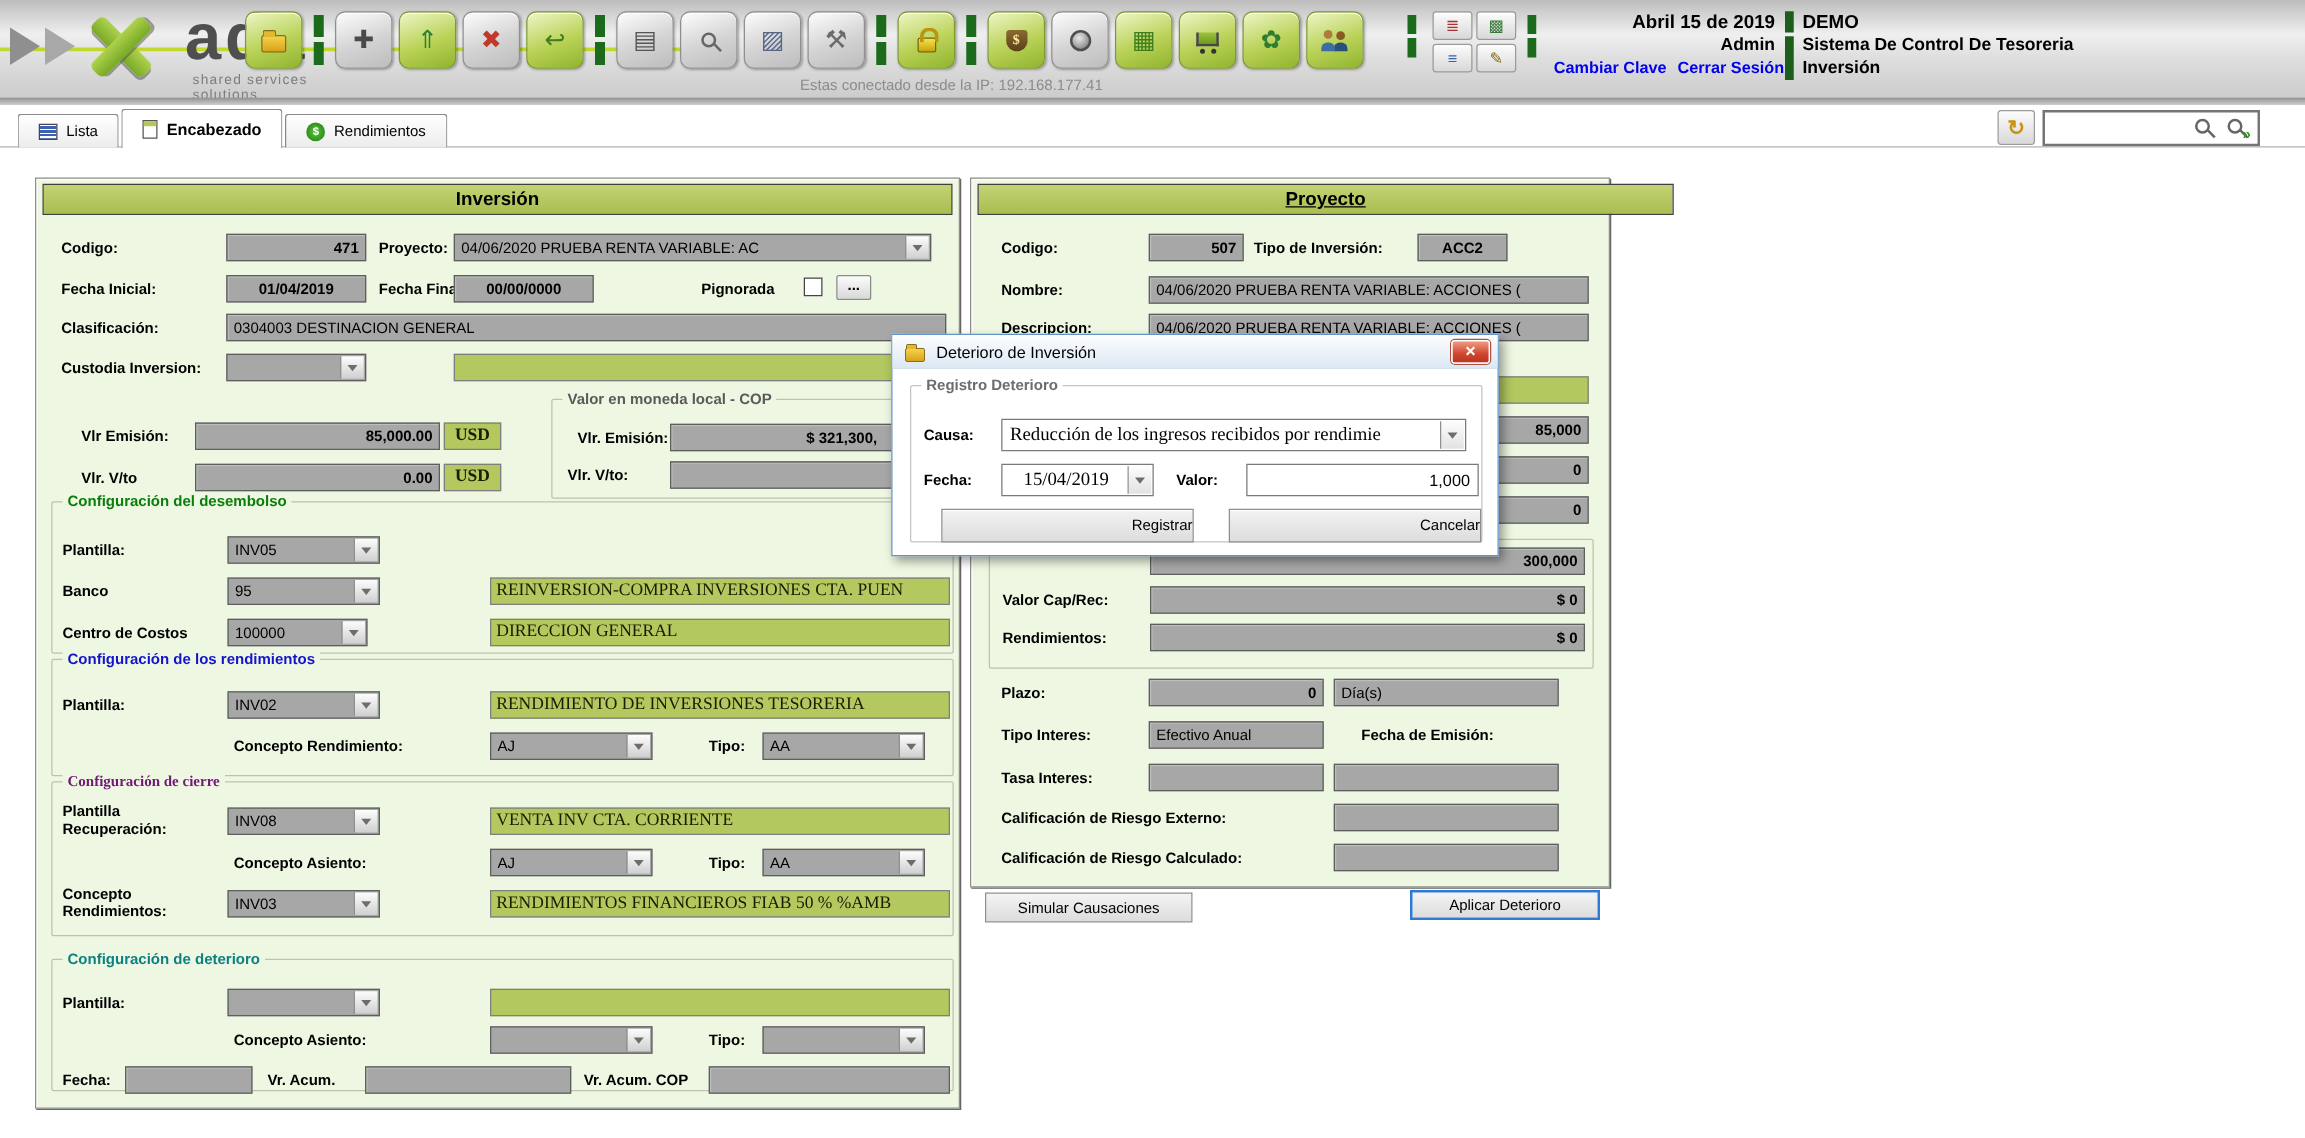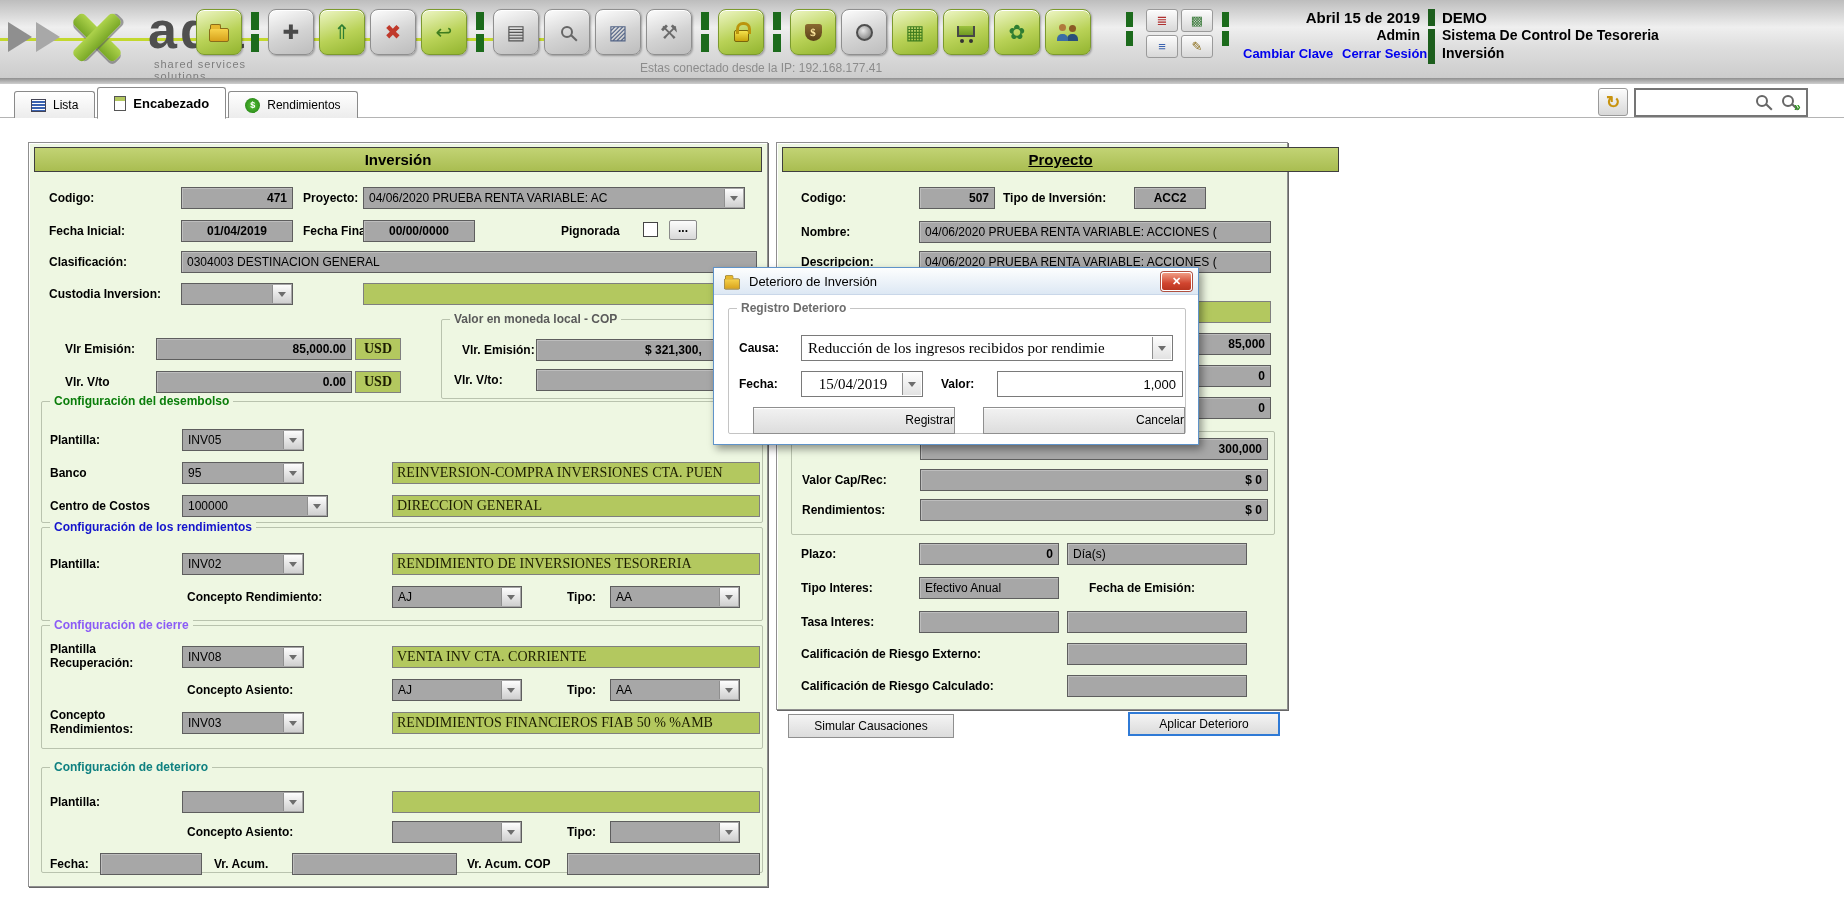--- a/index.html
+++ b/index.html
@@ -91,21 +91,21 @@
   .combo { position:absolute; height:22px; background:#a7a7a7; border:1px solid #5e5e5e; }
   .combo .cval { position:absolute; left:5px; right:22px; top:0; line-height:20px; font-size:12px; color:#000; overflow:hidden; white-space:nowrap; }
   .dd { position:absolute; right:1px; top:1px; bottom:1px; width:19px; background:linear-gradient(#fdfdfd,#cfcfcf); border-left:1px solid #8f8f8f;
     display:flex; align-items:center; justify-content:center; cursor:pointer; }
   .dd::after { content:""; width:0; height:0; border:4px solid transparent; border-top:5px solid #6d6d6d; margin-top:5px; }
   .dd-float { position:absolute; width:22px; height:20px; background:linear-gradient(#fdfdfd,#cfcfcf); border:1px solid #8f8f8f;
     display:flex; align-items:center; justify-content:center; cursor:pointer; }
   .dd-float::after { content:""; width:0; height:0; border:4px solid transparent; border-top:5px solid #6d6d6d; margin-top:5px; }
   .grp { position:absolute; border:1px solid #b9c3ae; border-radius:2px; }
   .grp-title { position:absolute; top:-8px; left:8px; padding:0 4px; background:#eef7e2; font-size:12px; font-weight:bold; white-space:nowrap; }
-  .c-green { color:#0a7d0a; } .c-blue { color:#1414cc; } .c-dred { color:#8b5cf6; } .c-teal { color:#0e8080; } .c-gray { color:#5a5a5a; }
+  .c-green { color:#0a7d0a; } .c-blue { color:#1414cc; } .c-dred { color:#701a75;font-family:Liberation Serif, serif; } .c-teal { color:#0e8080; } .c-gray { color:#5a5a5a; }
   .chk { position:absolute; width:15px; height:15px; background:#fff; border:1px solid #444; cursor:pointer; }
   .mini-ell { position:absolute; width:28px; height:20px; border:1px solid #8a8a8a; border-radius:2px; background:linear-gradient(#fcfcfc,#d8d8d8);
     text-align:center; line-height:14px; font-weight:bold; cursor:pointer; font-size:12px; }
 
   
   .dialog { position:absolute; left:713px; top:267px; width:486px; height:178px; background:#fff; border:1px solid #5f93c9;
     box-shadow:3px 4px 8px rgba(0,0,0,.4); z-index:10; }
   .dlg-title { position:absolute; left:0; top:0; right:0; height:27px; background:linear-gradient(#fdfefe,#dde8f4);
     border-bottom:1px solid #c9d7e9; display:flex; align-items:center; padding-left:8px; gap:7px; font-size:13px; color:#000; }
   .dlg-close { position:absolute; right:6px; top:4px; width:31px; height:19px; border:1px solid #fff; border-radius:3px;
@@ -308,21 +308,21 @@
         <span class="cval">INV05</span>
         <span class="dd"></span>
       </div>
       <span class="lbl" style="left:8px;top:64px;">Banco</span>
       <div class="combo" style="left:140px;top:60px;width:122px;">
         <span class="cval">95</span>
         <span class="dd"></span>
       </div>
       <div class="greenfield" style="left:350px;top:60px;width:368px;">REINVERSION-COMPRA INVERSIONES CTA. PUEN</div>
       <span class="lbl" style="left:8px;top:97px;">Centro de Costos</span>
-      <div class="combo" style="left:140px;top:93px;width:146px;">
+      <div class="combo" style="left:140px;top:93px;width:112px;">
         <span class="cval">100000</span>
         <span class="dd"></span>
       </div>
       <div class="greenfield" style="left:350px;top:93px;width:368px;">DIRECCION GENERAL</div>
     </div>
 
     <div class="grp" style="left:12px;top:384px;width:722px;height:94px;">
       <span class="grp-title c-blue">Configuración de los rendimientos</span>
       <span class="lbl" style="left:8px;top:29px;">Plantilla:</span>
       <div class="combo" style="left:140px;top:25px;width:122px;">

